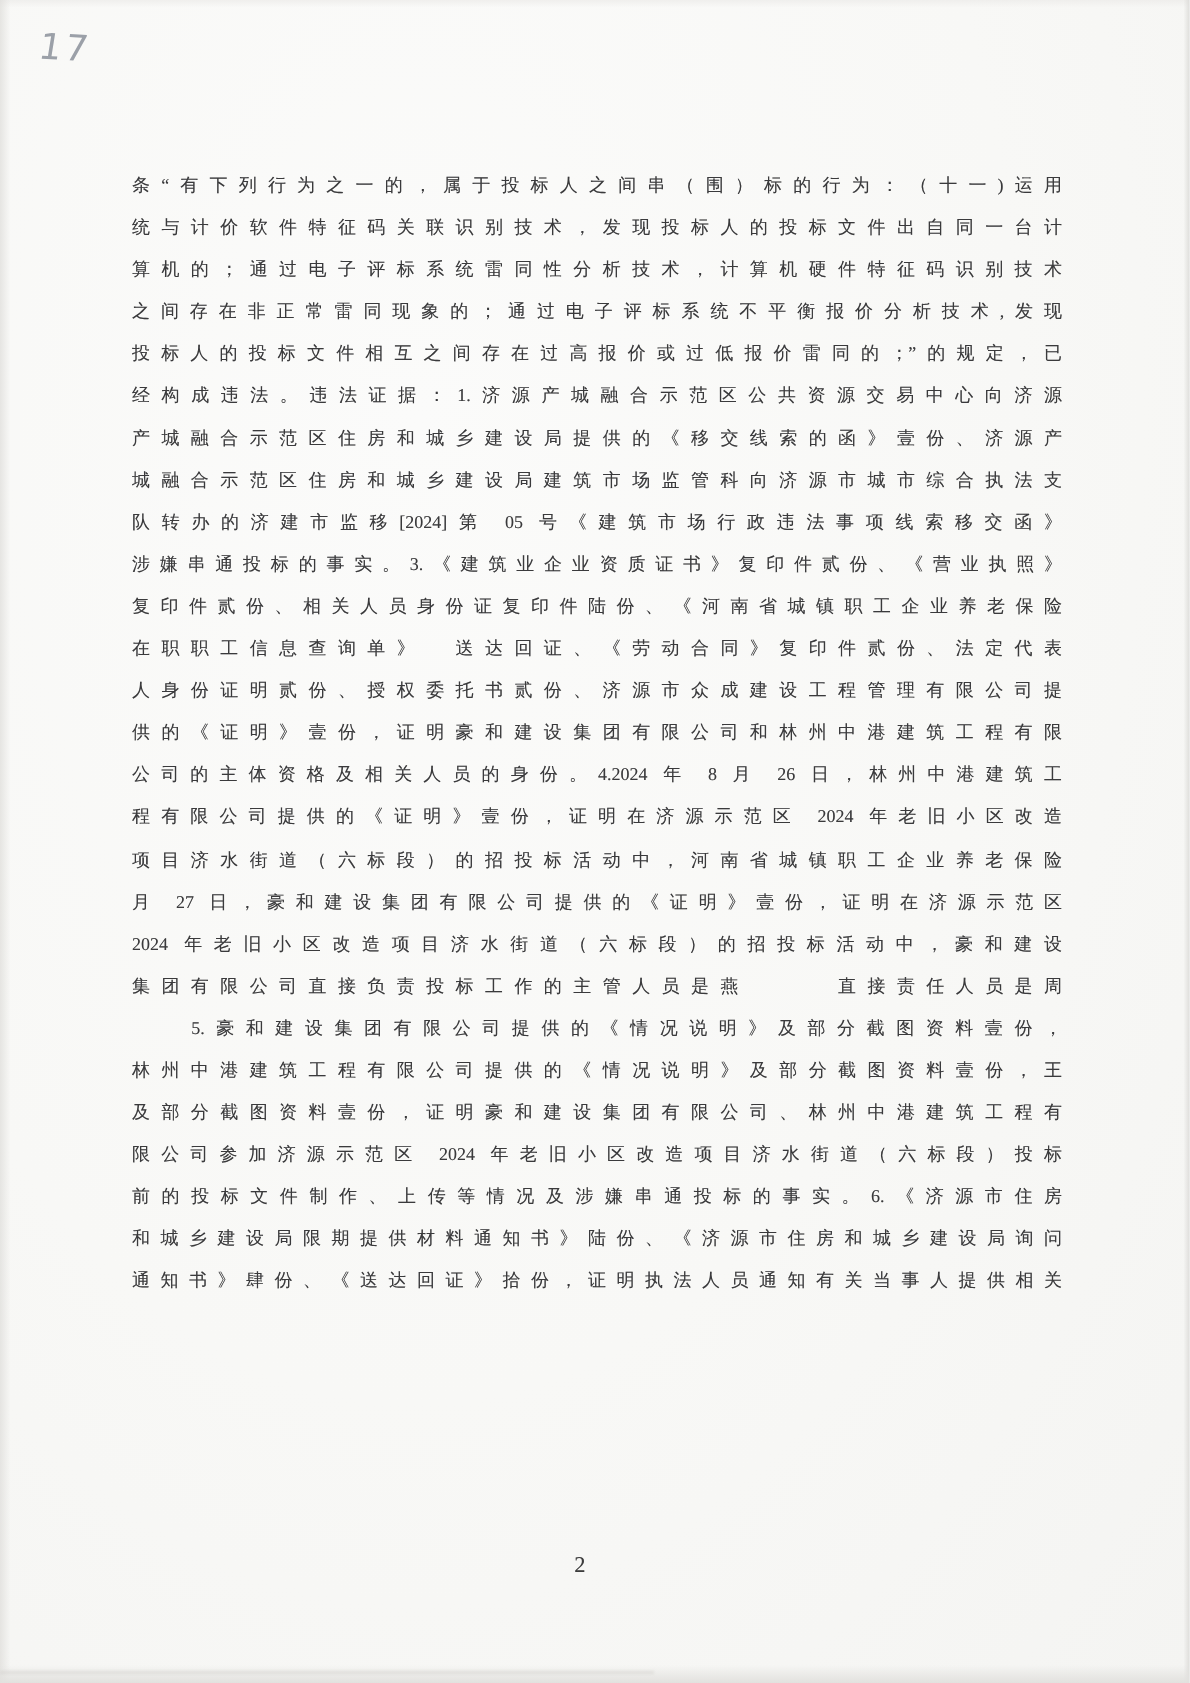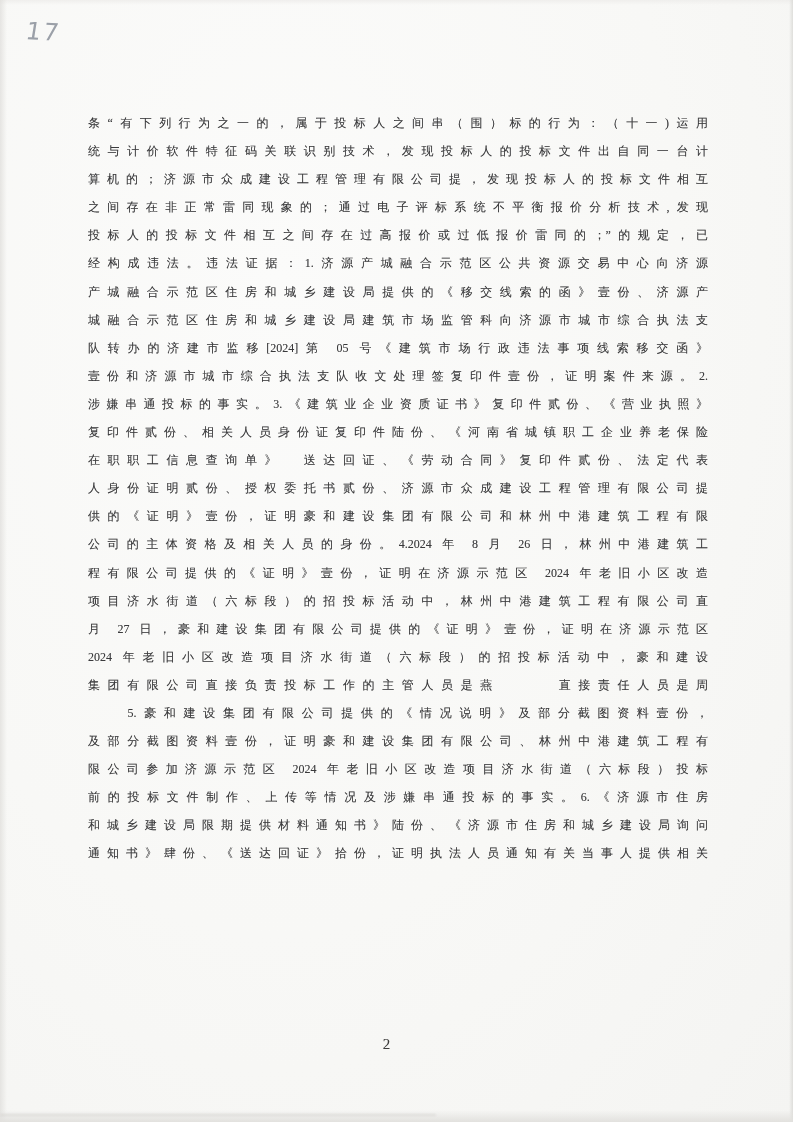--- a/index.html
+++ b/index.html
@@ -52,40 +52,40 @@
   <div class="edge-top"></div>
   <div class="edge-left"></div>
   <div class="edge-right"></div>
   <div class="edge-bottom"></div>
 
   <span class="handmark">17</span>
 
   <div class="body-text" id="body-text">
       <div class="line">条“有下列行为之一的，属于投标人之间串（围）标的行为：（十一)运用</div>
       <div class="line">统与计价软件特征码关联识别技术，发现投标人的投标文件出自同一台计</div>
-      <div class="line">算机的；济源市众成建设工程管理有限公司提，发现投标人的投标文件相互</div>
+      <div class="line">算机的；通过电子评标系统雷同性分析技术，计算机硬件特征码识别技术</div>
       <div class="line">之间存在非正常雷同现象的；通过电子评标系统不平衡报价分析技术,发现</div>
       <div class="line">投标人的投标文件相互之间存在过高报价或过低报价雷同的；”的规定，已</div>
       <div class="line">经构成违法。违法证据：1.济源产城融合示范区公共资源交易中心向济源</div>
       <div class="line">产城融合示范区住房和城乡建设局提供的《移交线索的函》壹份、济源产</div>
       <div class="line">城融合示范区住房和城乡建设局建筑市场监管科向济源市城市综合执法支</div>
       <div class="line">队转办的济建市监移[2024]第 05 号《建筑市场行政违法事项线索移交函》</div>
-      <div class="line">壹份和济源市城市综合执法支队收文处理签复印件壹份，证明案件来源。2.</div>
       <div class="line">涉嫌串通投标的事实。3.《建筑业企业资质证书》复印件贰份、《营业执照》</div>
       <div class="line">复印件贰份、相关人员身份证复印件陆份、《河南省城镇职工企业养老保险</div>
       <div class="line">在职职工信息查询单》　送达回证、《劳动合同》复印件贰份、法定代表</div>
       <div class="line">人身份证明贰份、授权委托书贰份、济源市众成建设工程管理有限公司提</div>
       <div class="line">供的《证明》壹份，证明豪和建设集团有限公司和林州中港建筑工程有限</div>
       <div class="line">公司的主体资格及相关人员的身份。4.2024 年 8 月 26 日，林州中港建筑工</div>
       <div class="line">程有限公司提供的《证明》壹份，证明在济源示范区 2024 年老旧小区改造</div>
-      <div class="line">项目济水街道（六标段）的招投标活动中，林州中港建筑工程有限公司直</div>
+      <div class="line">项目济水街道（六标段）的招投标活动中，河南省城镇职工企业养老保险</div>
       <div class="line">月 27 日，豪和建设集团有限公司提供的《证明》壹份，证明在济源示范区</div>
       <div class="line">2024 年老旧小区改造项目济水街道（六标段）的招投标活动中，豪和建设</div>
       <div class="line">集团有限公司直接负责投标工作的主管人员是燕　　　直接责任人员是周</div>
       <div class="line">　　5.豪和建设集团有限公司提供的《情况说明》及部分截图资料壹份，</div>
+      <div class="line">林州中港建筑工程有限公司提供的《情况说明》及部分截图资料壹份，王</div>
       <div class="line">及部分截图资料壹份，证明豪和建设集团有限公司、林州中港建筑工程有</div>
       <div class="line">限公司参加济源示范区 2024 年老旧小区改造项目济水街道（六标段）投标</div>
       <div class="line">前的投标文件制作、上传等情况及涉嫌串通投标的事实。6.《济源市住房</div>
       <div class="line">和城乡建设局限期提供材料通知书》陆份、《济源市住房和城乡建设局询问</div>
       <div class="line">通知书》肆份、《送达回证》拾份，证明执法人员通知有关当事人提供相关</div>
     </div>
 
   <div class="pagenum">2</div>
 </div>
 

